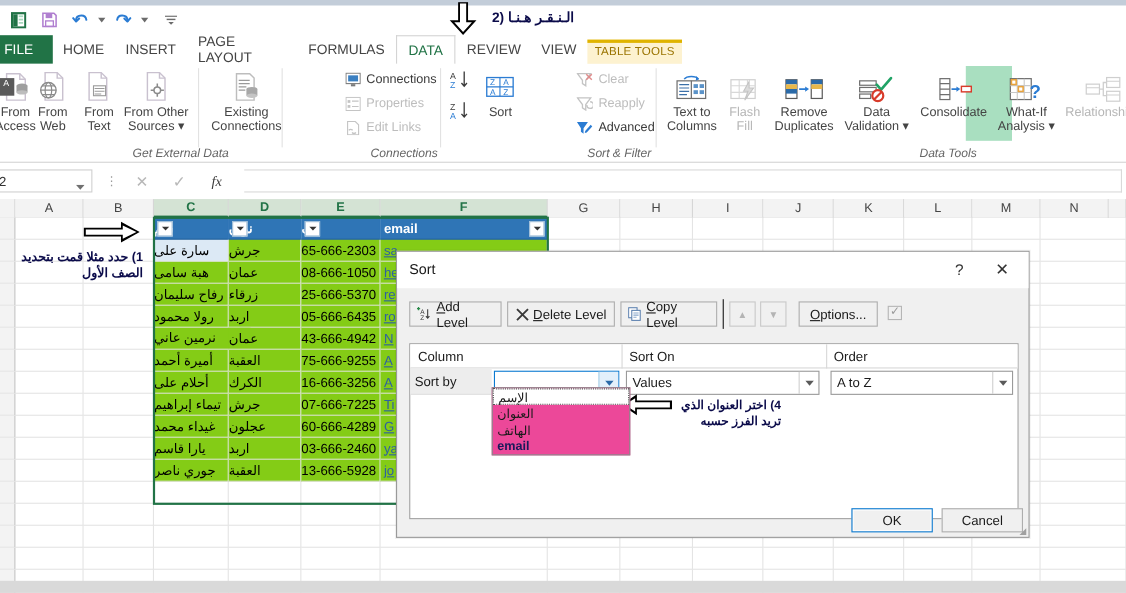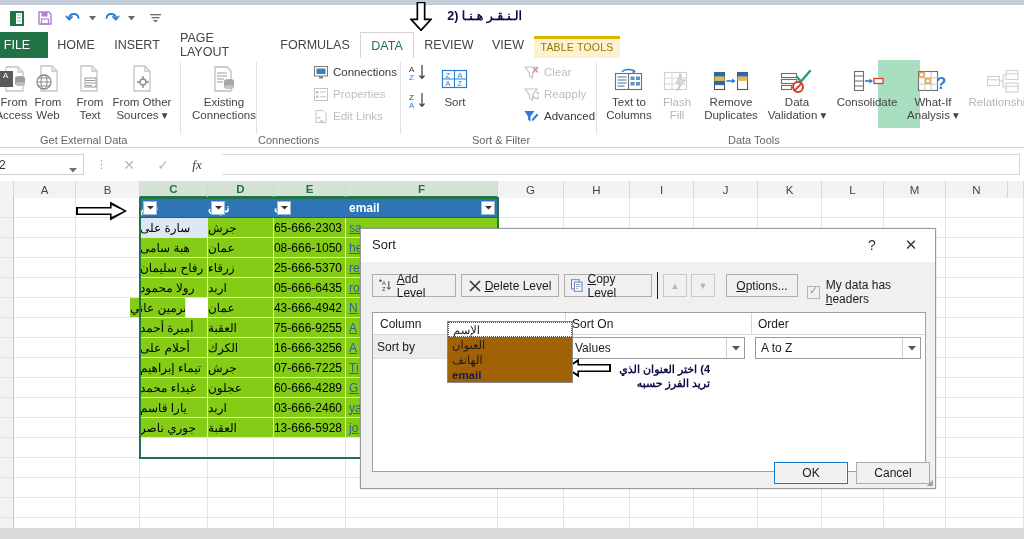--- a/index.html
+++ b/index.html
@@ -63,22 +63,22 @@
   }
 
   
   .ribbon{
     position:absolute; left:0; top:58px; width:1024px; height:90px;
     background:#ffffff; border-bottom:1px solid #d4d4d4;
   }
   .rb-group{ position:absolute; top:0; height:90px; }
   .rb-sep{ position:absolute; top:4px; width:1px; height:72px; background:#e2e2e2;}
   .grp-title{
-    position:absolute; bottom:2px; width:100%; text-align:left;
-    font-size:11px; color:#666;
+    position:absolute; bottom:2px; width:100%; text-align:right;
+    font-size:11px; color:#666;font-style:italic;
   }
   .big-btn{
     position:absolute; top:2px; width:56px; height:66px;
     display:flex; flex-direction:column; align-items:center; cursor:pointer;
     font-size:11.5px; color:#444; line-height:12.5px; text-align:center;
   }
   .big-btn .ic{ height:34px; display:flex; align-items:flex-end; justify-content:center; }
   .big-btn .lb{ margin-top:2px; }
   .big-btn.dis{ color:#b6b6b6; }
   .small-btn{
@@ -198,22 +198,22 @@
     font-size:12px; color:#1a1a1a; display:flex; align-items:center; padding-left:5px;
   }
   .combo.focus{ border:1px solid #0b7ad1; }
   .combo-arrow{
     position:absolute; right:0; top:0; width:18px; height:100%;
     display:flex; align-items:center; justify-content:center; cursor:pointer;
     color:#4a4a4a; font-size:8px; border-left:1px solid #cfcfcf;
   }
   .combo.focus .combo-arrow{ background:#e3f0fb; border-left:1px solid #a9cfe8; }
   .droplist{
-    position:absolute; left:447px; top:321px; width:126px; height:62px;
-    background:#a16207; border:1px solid #8a8a8a; z-index:40;
+    position:absolute; left:447px; top:352px; width:126px; height:62px;
+    background:#ec4899; border:1px solid #8a8a8a; z-index:40;
   }
   .dl-item{
     height:15px; font-size:11.5px; color:#1a1a1a; display:flex; align-items:center;
     padding:0 4px; cursor:pointer;
   }
   .dl-item.rtl{ direction:rtl; justify-content:flex-end;}
   .dl-item.sel{ border:1px dotted #555; background:#fff; }
   .dl-item.ltr{ direction:ltr; justify-content:flex-start; font-weight:bold; color:#1a1a5a;}
   .dlg-ok{
     position:absolute; left:413px; top:233px; width:74px; height:22px;
@@ -759,21 +759,21 @@
           <div class="cell" style="left: 694px; width: 64px;"></div>
           <div class="cell" style="left: 758px; width: 64px;"></div>
           <div class="cell" style="left: 822px; width: 62px;"></div>
           <div class="cell" style="left: 884px; width: 62px;"></div>
           <div class="cell" style="left: 946px; width: 78px;"></div>
         </div>
         <div class="gr" style="top: 100px;">
           <div class="cell" style="left: 0px; width: 14px; background: rgb(243, 243, 243); border-right: 1px solid rgb(198, 198, 198);"></div>
           <div class="cell" style="left: 14px; width: 62px;"></div>
           <div class="cell" style="left: 76px; width: 64px;"></div>
-          <div class="cell rtl datagray" style="left: 130px; width: 56px;">نرمين عاني</div>
+          <div class="cell rtl datagray" style="left: 140px; width: 88px; font-family: Liberation Serif, serif;">نرمين عاني</div>
           <div class="cell rtl datagray" style="left: 208px; width: 66px;">عمان</div>
           <div class="cell num datagray" style="left: 274px; width: 72px;">443-666-4942</div>
           <div class="cell ltr datagray link" style="left: 346px; width: 152px;">N</div>
           <div class="cell" style="left: 498px; width: 66px;"></div>
           <div class="cell" style="left: 564px; width: 66px;"></div>
           <div class="cell" style="left: 630px; width: 64px;"></div>
           <div class="cell" style="left: 694px; width: 64px;"></div>
           <div class="cell" style="left: 758px; width: 64px;"></div>
           <div class="cell" style="left: 822px; width: 62px;"></div>
           <div class="cell" style="left: 884px; width: 62px;"></div>
@@ -991,20 +991,24 @@
 
   <div class="tbl-border" style="left:139px;top:16px;width:360px;height:262px"></div>
 
   <div style="position:absolute;left:76px;top:20px">
     <svg width="52" height="20" viewBox="0 0 52 20">
         <path d="M0 6 H34 V0.5 L51 10 L34 19.5 V14 H0 Z" fill="#000"></path>
         <path d="M2 7.6 H35.6 V4 L48 10 L35.6 16 V12.4 H2 Z" fill="#fff"></path>
       </svg>
   </div>
 
+  <div class="ann-cell" style="left:2px;top:46px;width:128px">
+    <div>1) حدد مثلا قمت بتحديد</div>
+    <div>الصف الأول</div>
+  </div>
 </div>
 
 <div class="statusbar"></div>
 
 <div class="dlg">
   <div class="dlg-tb">
     <div class="dlg-title">Sort</div>
     <div class="dlg-help">?</div>
     <div class="dlg-close">✕</div>
   </div>
@@ -1043,21 +1047,20 @@
   <div class="dlg-arrbtn" style="left:330px;top:45px">
     <span>▼</span>
   </div>
 
   <div class="dlg-btn" style="left:365px;top:45px;width:72px">
     <span><u class="acc">O</u>ptions...</span>
   </div>
 
   <div class="chk-row" style="left:446px;top:49px">
     <span class="chk"></span>
-    <span>My data has <u class="acc">h</u>eaders</span>
   </div>
 
   <div class="panel">
     <div class="p-hdrrow">
       <div class="p-hdr" style="left:7px">Column</div>
       <div class="p-hsep" style="left:192px"></div>
       <div class="p-hdr" style="left:199px">Sort On</div>
       <div class="p-hsep" style="left:378px"></div>
       <div class="p-hdr" style="left:385px">Order</div>
     </div>

